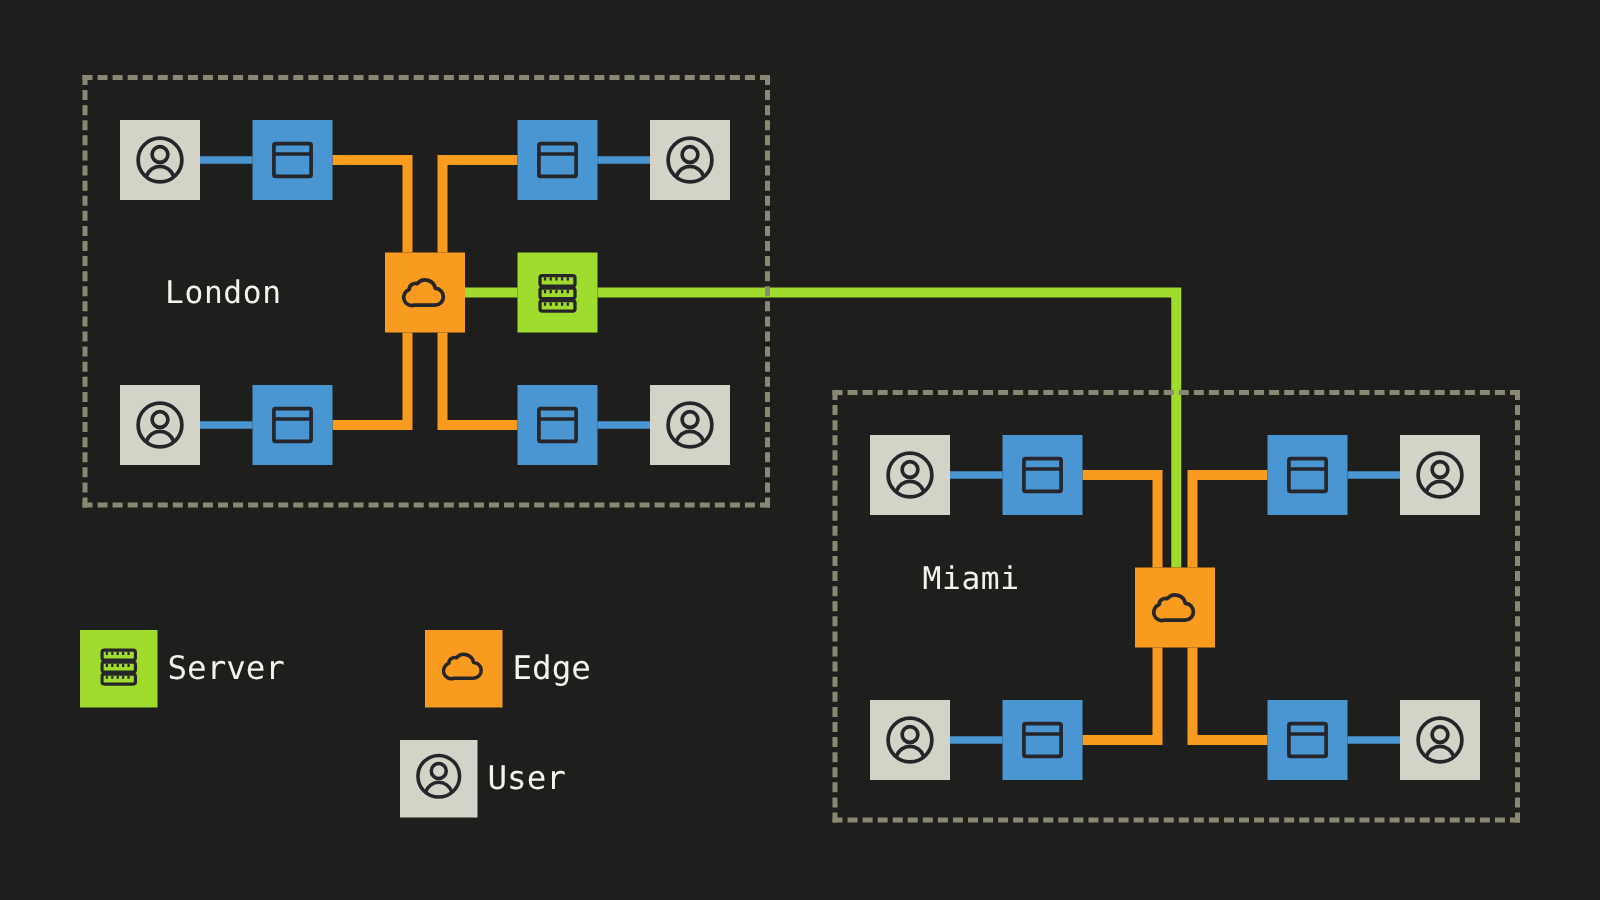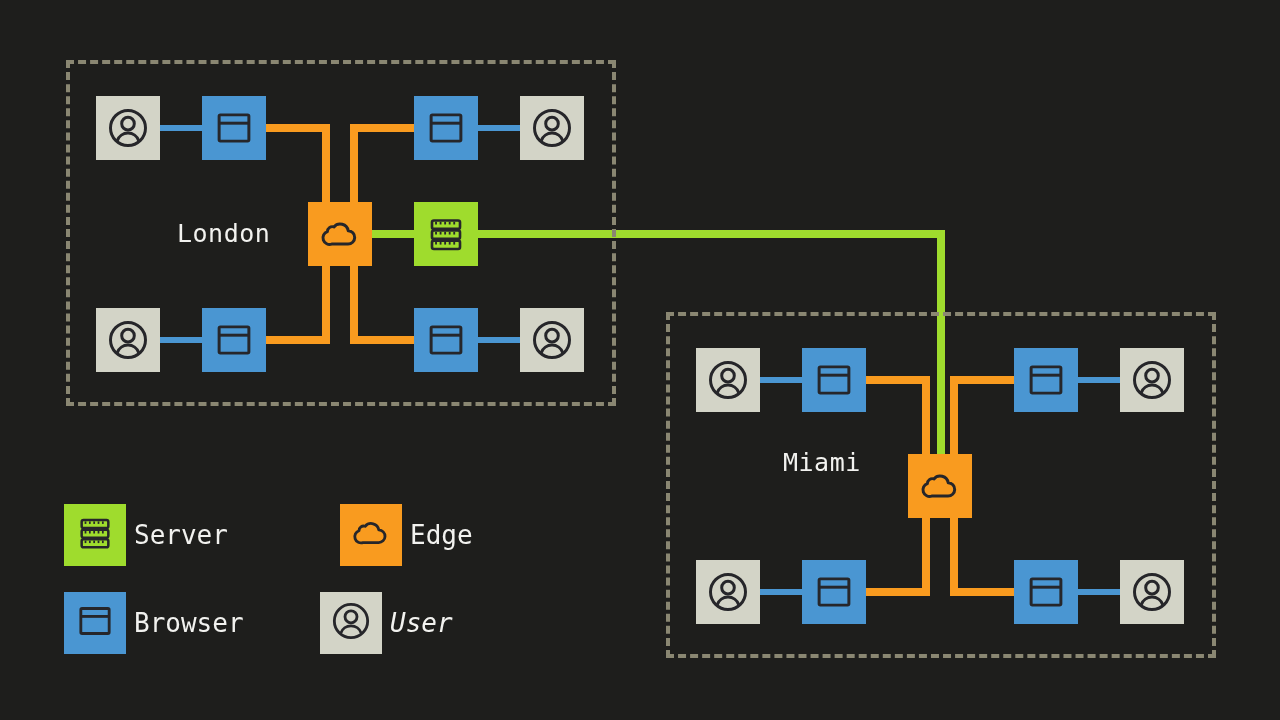--- a/index.html
+++ b/index.html
@@ -29,21 +29,20 @@
     background: transparent;
     pointer-events: none;
   }
   .zone-label {
     position: absolute;
     color: #f2f2ef;
     font-family: "DejaVu Sans Mono", "Liberation Mono", monospace;
     font-size: 25px;
     letter-spacing: 0.5px;
     white-space: nowrap;
-    margin-left: 45px;
   }
   .node {
     position: absolute;
     width: 64px;
     height: 64px;
     box-sizing: border-box;
     display: flex;
     align-items: center;
     justify-content: center;
   }
@@ -322,31 +321,22 @@
 
     <div class="leg-item" style="left:256px; top:0px;padding-left:20px;">
       <span class="leg-swatch" style="background:#f99b1f;">
         <span class="icon-slot"><svg width="40" height="40" viewBox="0 0 48 48">
               <path d="M14.5 35.5 h18.5 a7.6 7.6 0 0 0 0.4 -15.2 a9.4 9.4 0 0 0 -16.4 -4.4 a5.6 5.6 0 0 0 -7.4 5.4 a7.2 7.2 0 0 0 4.9 14.2 z" fill="none" stroke="#26262a" stroke-width="3.4" stroke-linejoin="round"></path>
             </svg></span>
       </span>
       <span class="leg-text">Edge</span>
     </div>
 
-    <div class="leg-item" style="left:0px; top:88px;">
-      <span class="leg-swatch" style="background:#4a96d2;">
-        <span class="icon-slot"><svg width="40" height="40" viewBox="0 0 48 48">
-              <rect x="7" y="9" width="34" height="30" rx="1.5" fill="none" stroke="#26262a" stroke-width="3.4"></rect>
-              <line x1="7" y1="18.5" x2="41" y2="18.5" stroke="#26262a" stroke-width="3.4"></line>
-            </svg></span>
-      </span>
-      <span class="leg-text">Browser</span>
-    </div>
-
-    <div class="leg-item" style="left:256px; top:88px;font-style:italic;">
+
+    <div class="leg-item" style="left:256px; top:88px;">
       <span class="leg-swatch" style="background:#d3d4c7;">
         <span class="icon-slot"><svg width="40" height="40" viewBox="0 0 48 48">
               <circle cx="24" cy="24" r="20" fill="none" stroke="#26262a" stroke-width="3.4"></circle>
               <circle cx="24" cy="19" r="7.2" fill="none" stroke="#26262a" stroke-width="3.4"></circle>
               <path d="M11.7 38.6 A13 13 0 0 1 36.3 38.6" fill="none" stroke="#26262a" stroke-width="3.4" stroke-linecap="round"></path>
             </svg></span>
       </span>
       <span class="leg-text">User</span>
     </div>
   </div>

